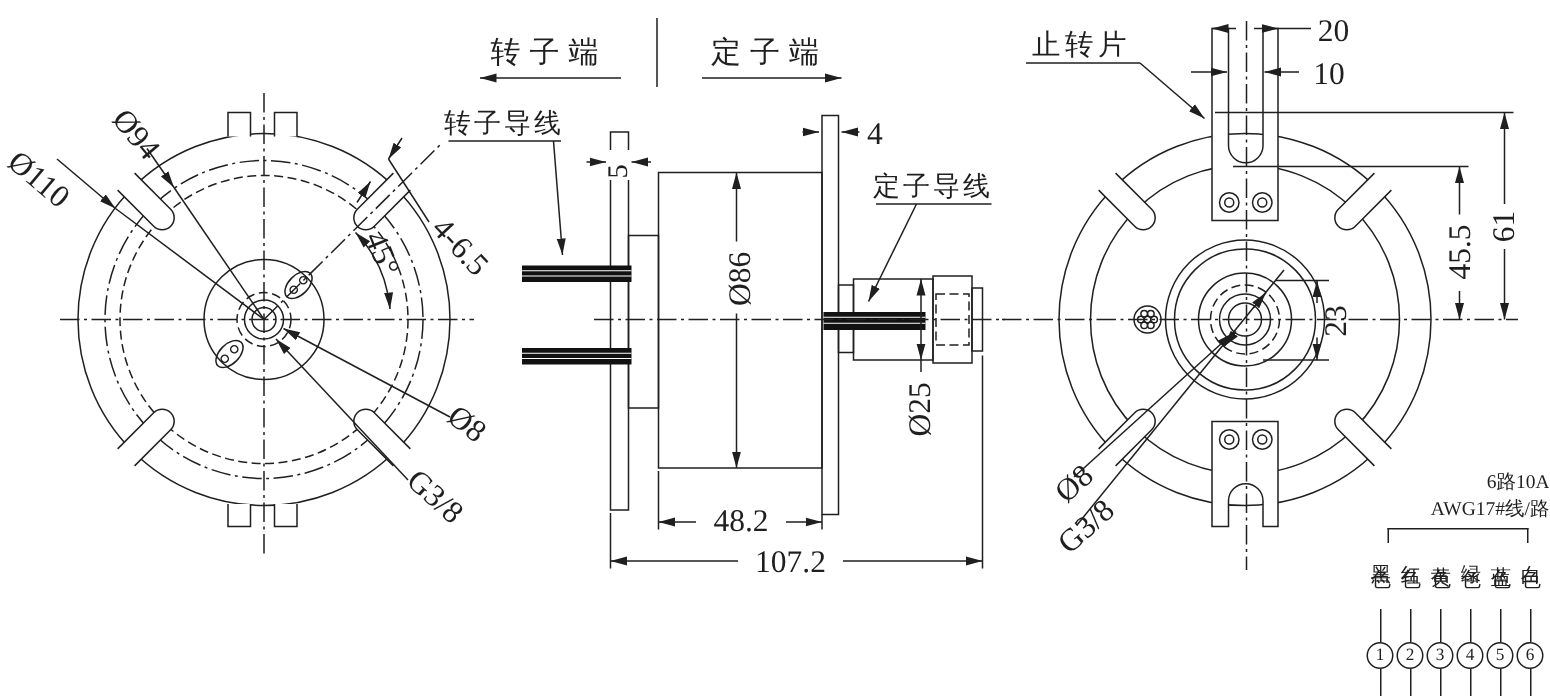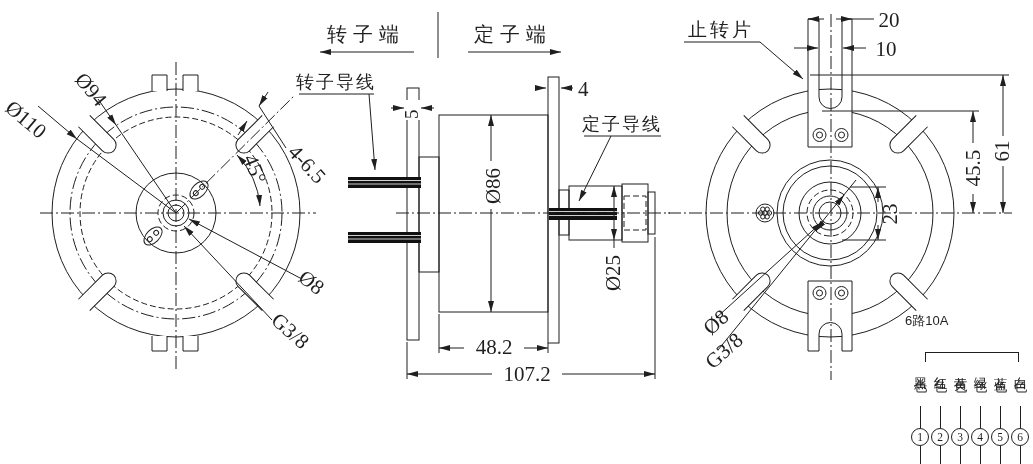--- a/index.html
+++ b/index.html
@@ -11,22 +11,22 @@
   .bk{fill:#111;stroke:none;}
   .dd{stroke-dasharray:13,3,2,3;}
   .dsh{stroke-dasharray:6,3;}
   text{fill:#1f1f1f;stroke:none;}
   .d{font-family:"Liberation Serif",serif;font-size:21px;}
   .d2{font-family:"Liberation Serif",serif;font-size:19px;}
   .c{font-family:"Liberation Serif","DejaVu Sans",serif;font-size:20px;letter-spacing:6px;}
   .c2{font-family:"Liberation Serif","DejaVu Sans",serif;font-size:18px;letter-spacing:2px;}
   .c3{font-family:"Liberation Serif","DejaVu Sans",serif;font-size:19px;letter-spacing:3px;}
   .wiring{position:absolute;left:905px;top:310px;width:128px;height:154px;}
-  .wspec{position:absolute;left:0;width:128px;text-align:left;font-size:13px;color:#1f1f1f;
-         font-family:Liberation Sans, sans-serif;}
+  .wspec{position:absolute;left:0;width:128px;text-align:right;font-size:13px;color:#1f1f1f;
+         font-family:Liberation Serif, serif;}
   .bracket{position:absolute;left:20px;top:42px;width:92px;height:9px;
            border-top:1px solid #1f1f1f;border-left:1px solid #1f1f1f;border-right:1px solid #1f1f1f;}
   .chrow{position:absolute;left:6px;top:56px;width:118px;display:flex;justify-content:space-between;}
   .chcol{width:18px;display:flex;flex-direction:column;align-items:center;}
   .chlabel{writing-mode:vertical-rl;font-size:13.5px;letter-spacing:3px;height:40px;color:#1f1f1f;
            font-family:"Liberation Serif","DejaVu Sans",serif;}
   .wl1{width:1px;height:22px;background:#1f1f1f;}
   .wl2{width:1px;height:20px;background:#1f1f1f;}
   .numc{width:16px;height:16px;border:1.2px solid #1f1f1f;border-radius:50%;font-size:11.5px;
         line-height:16px;text-align:center;color:#1f1f1f;font-family:"Liberation Serif",serif;}
@@ -266,20 +266,21 @@
       <line class="ln" x1="824" y1="221" x2="816" y2="231" marker-end="url(#arr)"></line>
       <line class="ln" x1="716" y1="318" x2="822" y2="222" marker-end="url(#arr)"></line>
       <text class="d" transform="translate(711,336) rotate(-42)">Ø8</text>
       <text class="d" transform="translate(713,370) rotate(-42)">G3/8</text>
     </g>
   </g>
 </svg>
 
   <div class="wiring">
     <div class="wspec" style="top:2px">6路10A</div>
+    <div class="wspec" style="top:20px">AWG17#线/路</div>
     <div class="bracket"></div>
     <div class="chrow">
       <div class="chcol">
         <div class="chlabel">黑色</div>
         <div class="wl1"></div>
         <div class="numc">1</div>
         <div class="wl2"></div>
       </div>
       <div class="chcol">
         <div class="chlabel">红色</div>

